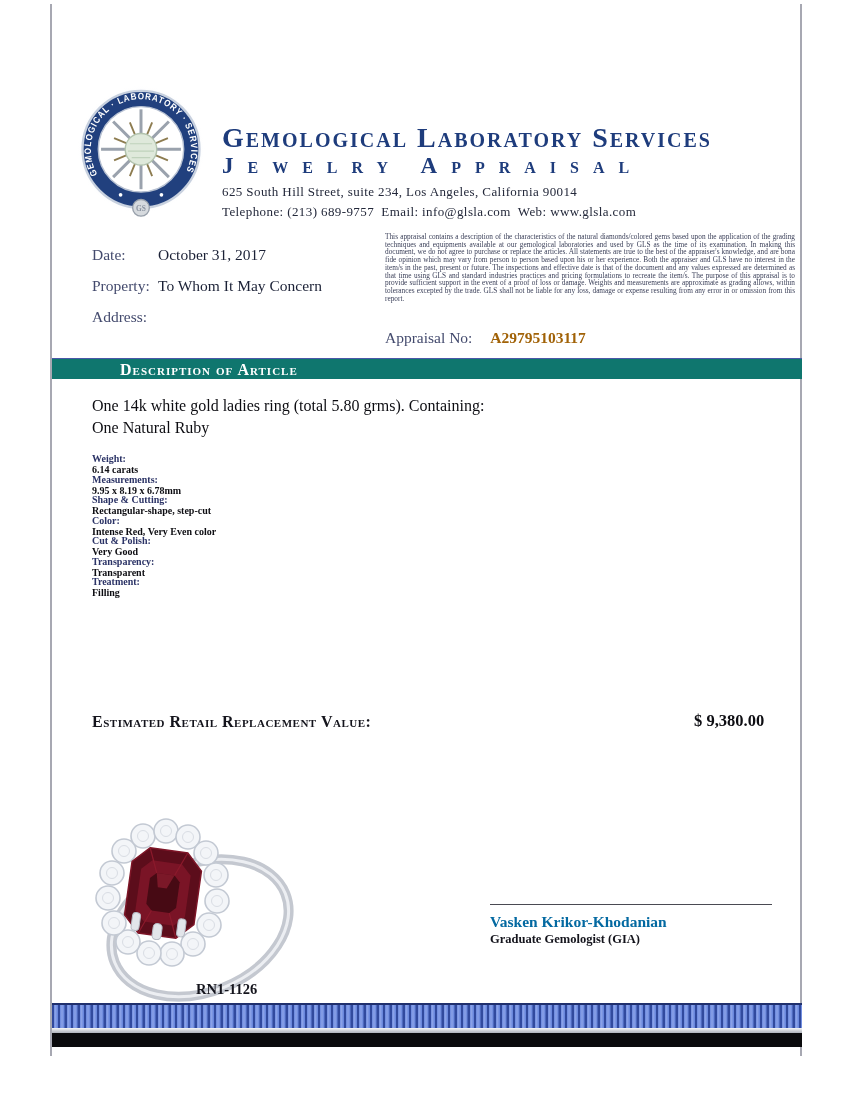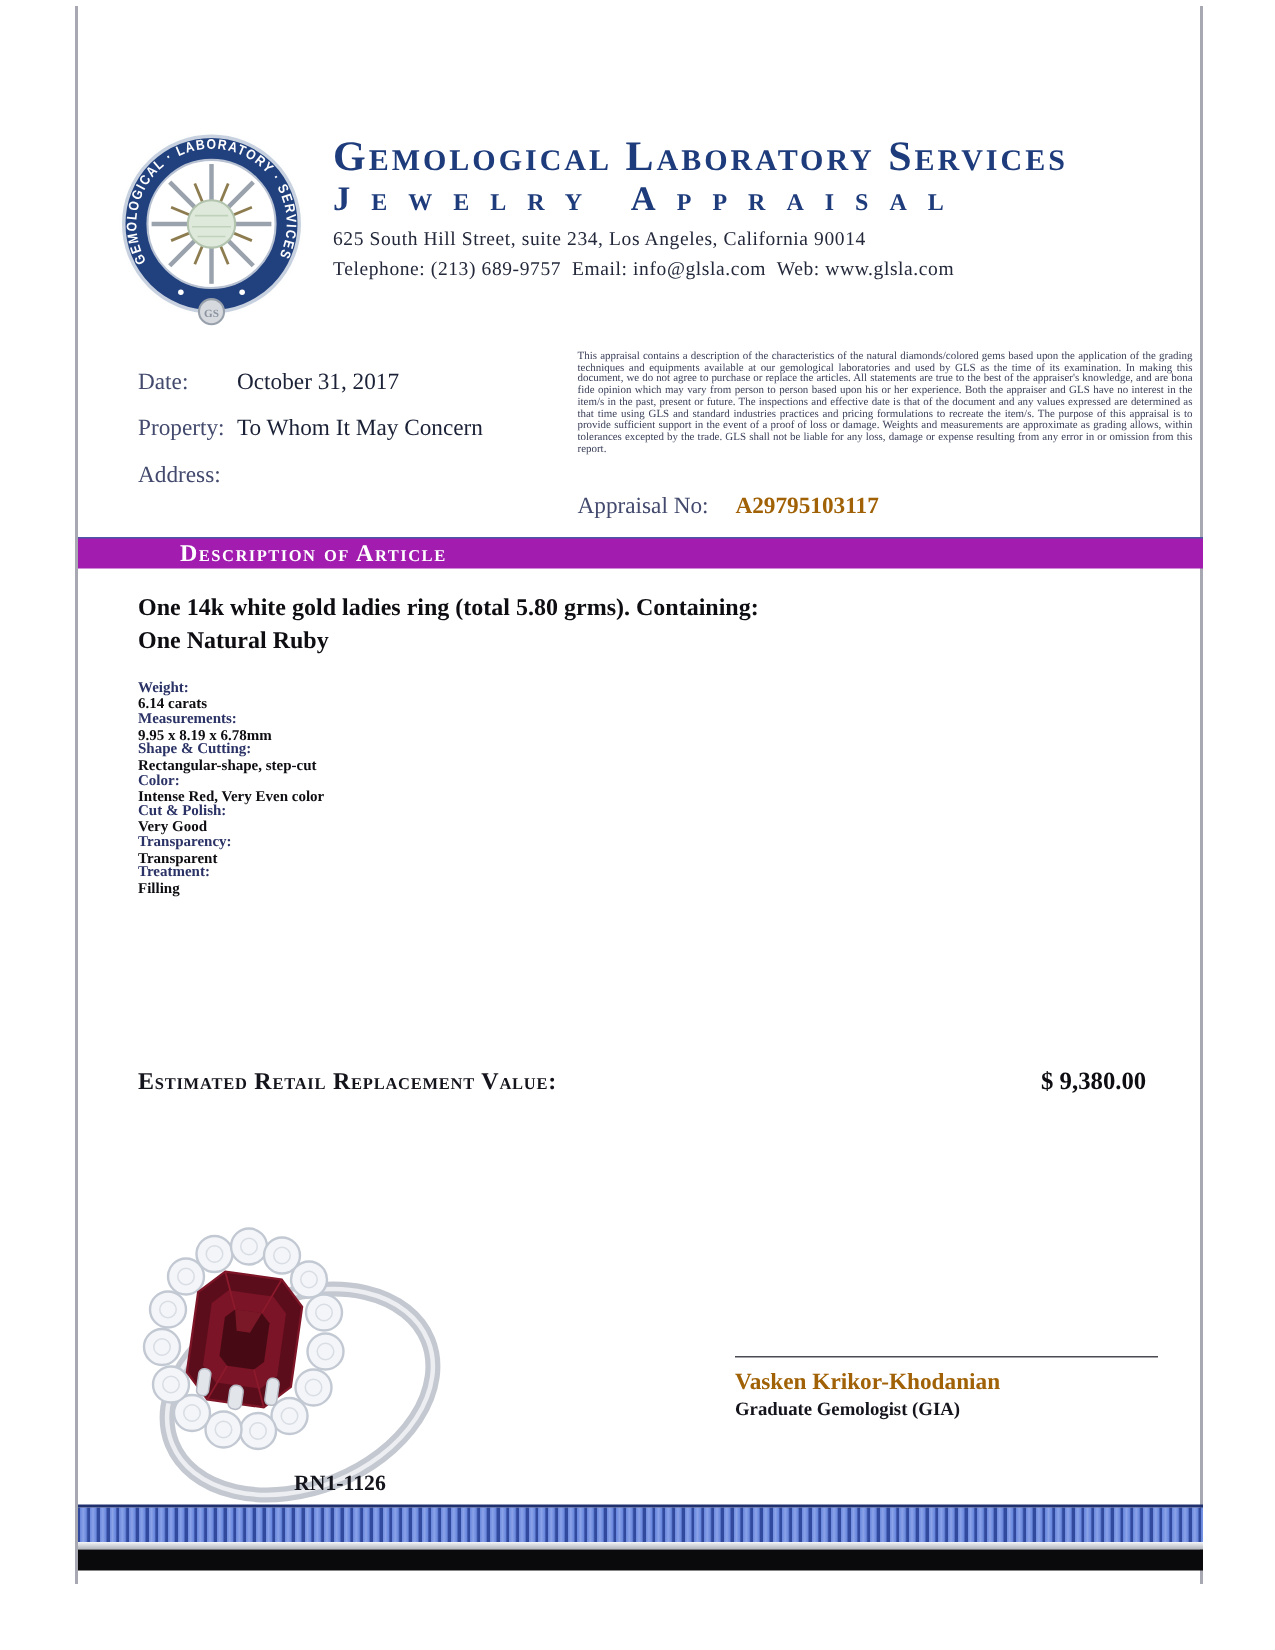--- a/index.html
+++ b/index.html
@@ -6,62 +6,62 @@
   html,body { width:850px; background:#ffffff; }
   body { font-family:"Liberation Serif", serif; }
   .page { position:relative; width:850px; height:1100px; background:#ffffff; overflow:hidden; }
 
   .edge { position:absolute; top:4px; width:2px; height:1052px; background:#a7a8b2; }
   .edge-left  { left:50px; }
   .edge-right { left:800px; }
 
   
   .logo-wrap { position:absolute; left:76px; top:86px; width:130px; height:134px; }
-  .header-text { position:absolute; left:222px; top:90px; width:560px; color:#1e3c7c; }
+  .header-text { position:absolute; left:222px; top:123px; width:560px; color:#1e3c7c; }
   .org-title { font-variant:small-caps; font-weight:bold; font-size:28px; letter-spacing:2px; line-height:1.05; white-space:nowrap; }
   .doc-type  { font-variant:small-caps; font-weight:bold; font-size:23px; letter-spacing:14px; line-height:1.25; white-space:nowrap; }
   .addr-line { font-size:13px; color:#23283a; letter-spacing:.4px; line-height:1.3; margin-top:3px; white-space:pre-wrap; }
 
   
   .meta-left { position:absolute; left:92px; top:246px; width:280px; }
   .meta-row  { display:flex; margin-bottom:13px; font-size:15.5px; }
   .meta-label { width:66px; color:#434a6d; flex:none; }
   .meta-value { font-weight:normal; color:#1b2136; }
 
   .disclaimer { position:absolute; left:385px; top:233px; width:410px; font-size:7.3px; line-height:1.06;
                 color:#3c415a; text-align:justify; font-family:"Liberation Serif", serif; }
   .appraisal-no { position:absolute; left:385px; top:329px; font-size:15.5px; }
   .appraisal-no .lbl { color:#434a6d; }
   .appraisal-no .val { font-weight:bold; color:#a16207; margin-left:14px; }
 
   
-  .section-bar { position:absolute; left:52px; top:358px; width:750px; height:21px; background:#a21caf;
+  .section-bar { position:absolute; left:52px; top:358px; width:750px; height:21px; background:#0f766e;
                  border-top:1px solid #4a57a8; }
   .section-bar span { position:absolute; left:68px; top:0px; color:#ffffff; font-variant:small-caps;
                  font-weight:bold; font-size:16px; letter-spacing:1px; line-height:21px; }
 
   
-  .intro { position:absolute; left:92px; top:395px; font-size:16px; font-weight:bold; color:#0d0d12; line-height:1.4; }
+  .intro { position:absolute; left:92px; top:395px; font-size:16px; font-weight:normal; color:#0d0d12; line-height:1.4; }
   .attrs { position:absolute; left:92px; top:453px; width:620px; }
   .attr-row { display:flex; height:20.5px; font-size:10px; font-weight:bold;flex-direction:column; }
   .attr-label { width:176px; flex:none; color:#2b3366; }
   .attr-value { color:#0d0d12; }
   .diamonds { position:absolute; left:92px; top:610px; font-size:15.5px; font-weight:bold; color:#0d0d12; line-height:1.62; }
 
   
   .valuation-label { position:absolute; left:92px; top:713px; font-variant:small-caps; font-weight:bold;
                      font-size:16px; color:#14141c; letter-spacing:.5px; }
   .valuation-amount { position:absolute; left:694px; top:711px; font-weight:bold; font-size:16.5px; color:#0d0d12; }
 
   
   .ring-figure { position:absolute; left:62px; top:816px; width:252px; height:192px; }
   .ring-ref { position:absolute; left:196px; top:981px; font-weight:bold; font-size:14.5px; color:#14141c; }
   .signature { position:absolute; left:490px; top:904px; width:282px; }
   .sig-line { border-top:1.5px solid #4a4a52; width:282px; }
-  .sig-name { margin-top:8px; font-weight:bold; font-size:15.5px; color:#a16207; }
+  .sig-name { margin-top:8px; font-weight:bold; font-size:15.5px; color:#0369a1; }
   .sig-title { margin-top:1px; font-weight:bold; font-size:12.5px; color:#14141c; }
 
   
   .ribbon { position:absolute; left:52px; top:1003px; width:750px; }
   .ribbon-stripes { height:25px; border-top:2px solid #20306e;
      background:repeating-linear-gradient(90deg,#314a9e 0px,#314a9e 1.5px,#6a88dd 1.5px,#8aa2e8 3.5px,#6a88dd 5.5px,#314a9e 6.5px); }
   .ribbon-silver { height:5px; background:linear-gradient(#f4f5f7,#aeb2ba); }
   .ribbon-black { height:14px; background:#0a0a0c; }
 </style>
 </head>

